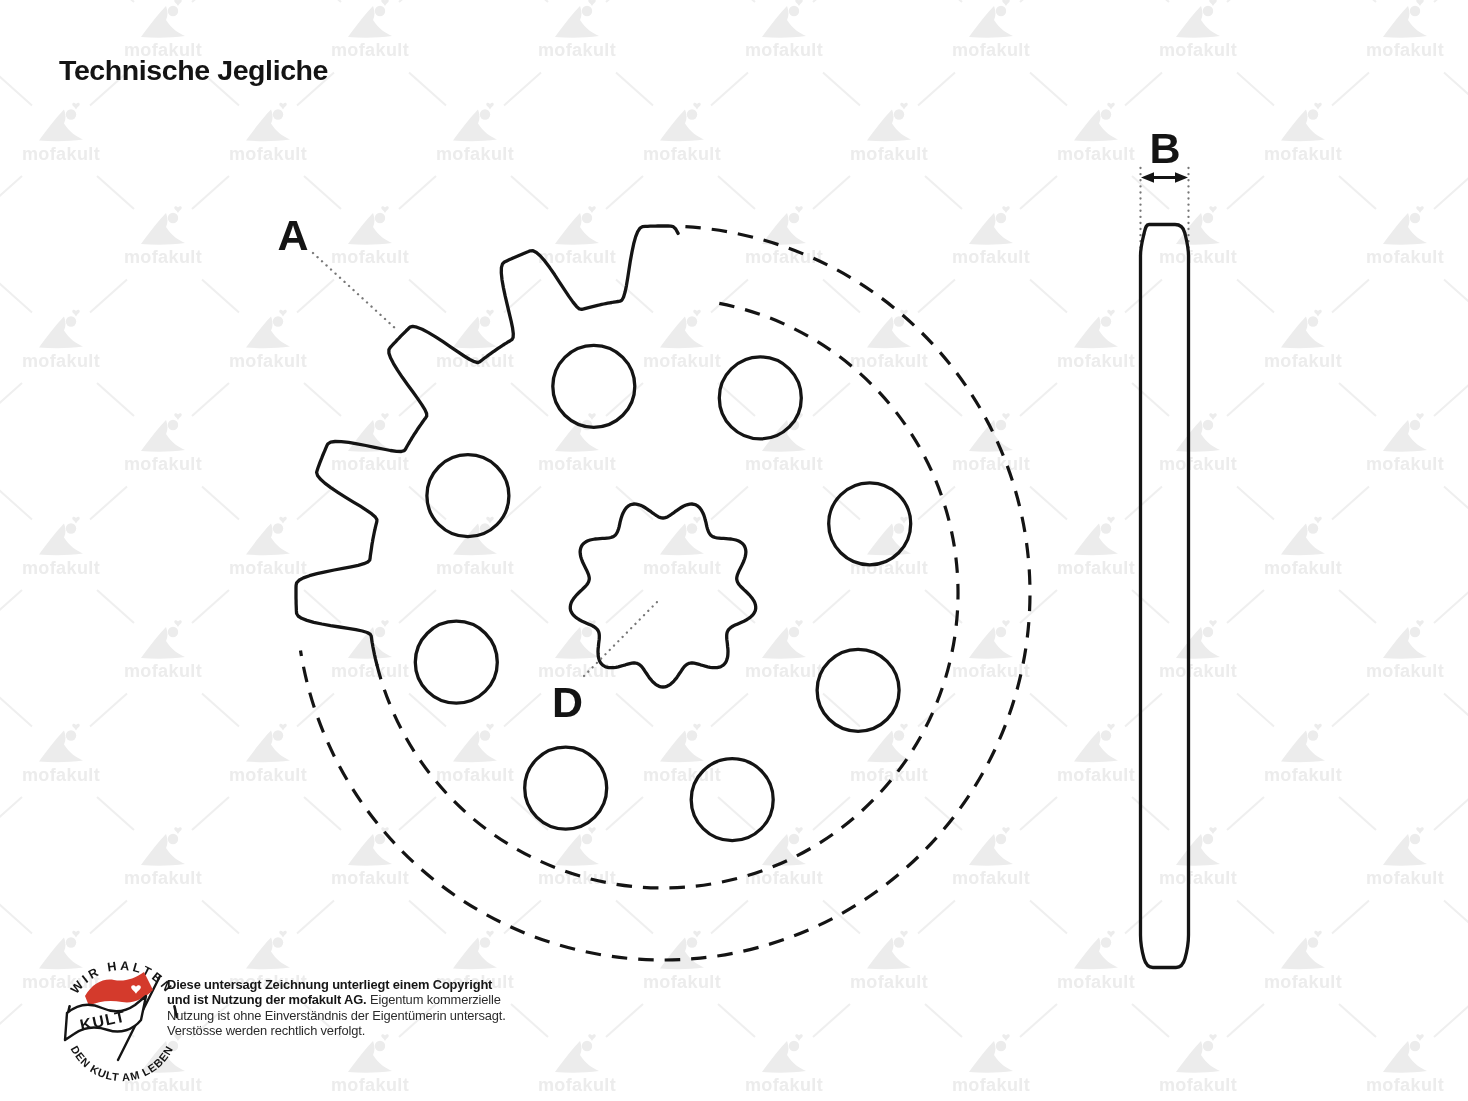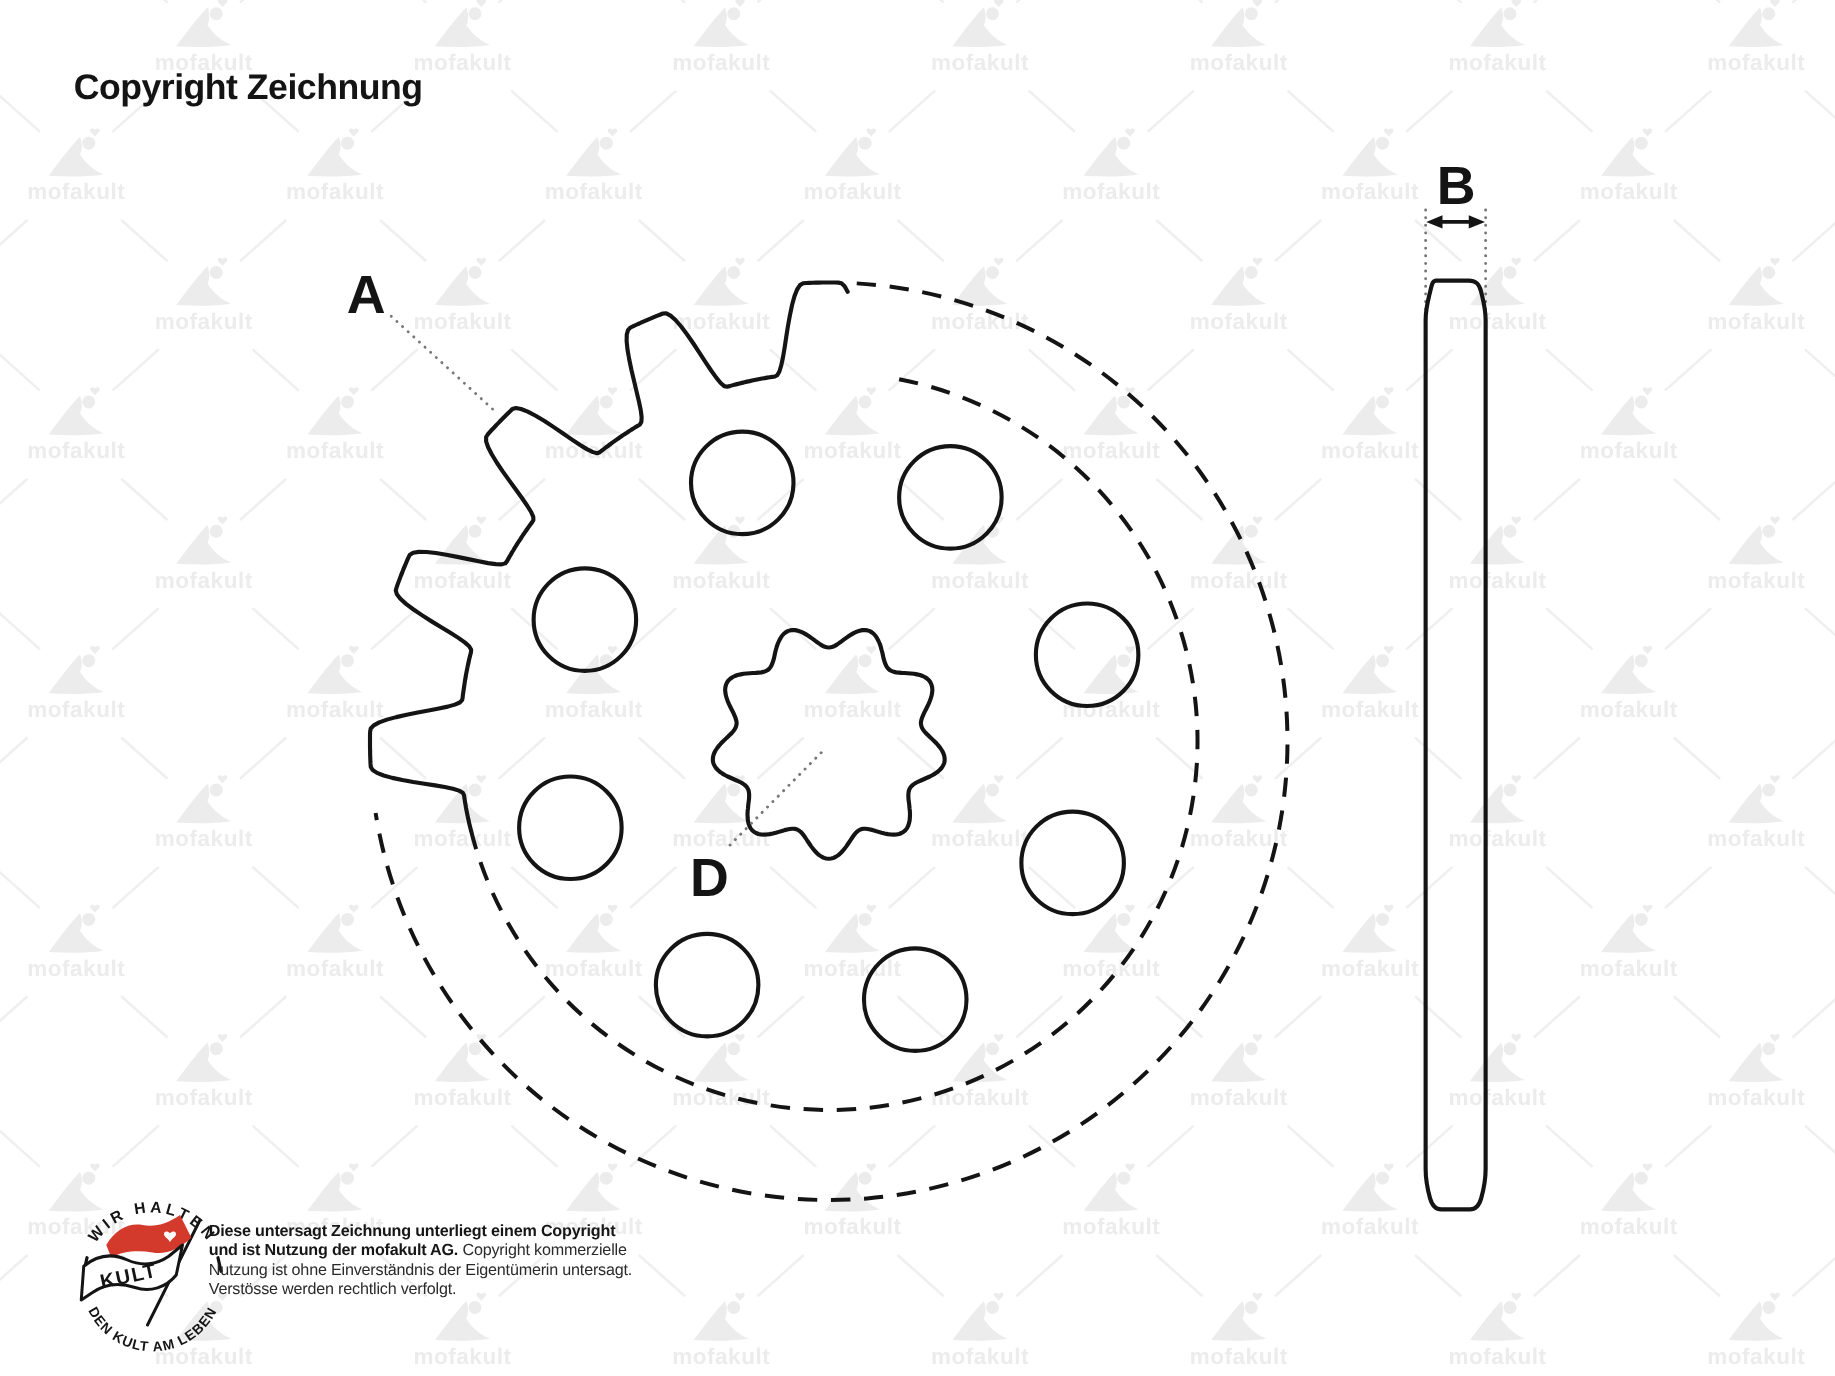--- a/index.html
+++ b/index.html
@@ -1031,21 +1031,21 @@
       V 256
       C 1140.5,247 1142.4,240.5 1144.2,233
       C 1145.5,227.5 1146,224.5 1149,224.5 Z"></path>
   </g>
 
   <text class="dlabel" x="293" y="250" text-anchor="middle">A</text>
   <text class="dlabel" x="1165" y="163" text-anchor="middle">B</text>
   <text class="dlabel" x="552" y="717">D</text>
 </svg>
 
-<div class="page-title">Copyright Zeichnung</div>
+<div class="page-title">Technische Jegliche</div>
 
 <svg class="badge" width="134" height="134" viewBox="0 0 134 134">
   <defs>
     <path id="arcTop" d="M 16.3,42.9 A 54,54 0 0 1 115.7,42.9"></path>
     <path id="arcBot" d="M 13.9,87.2 A 57,57 0 0 0 118.1,87.2"></path>
   </defs>
   <text class="badge-arc-top" text-anchor="middle">
     <textPath href="#arcTop" startOffset="50%">WIR HALTEN</textPath>
   </text>
   <text class="badge-arc-bot" text-anchor="middle">
@@ -1061,16 +1061,16 @@
     M 0,3.2 C -1.4,0.6 -4.2,-0.4 -4.2,-2.4 C -4.2,-4.4 -1.8,-4.8 0,-2.9
     C 1.8,-4.8 4.2,-4.4 4.2,-2.4 C 4.2,-0.4 1.4,0.6 0,3.2 Z"></path>
   <path class="badge-outline" d="
     M 11,53 C 23,43 35,43 46,48 C 57,53 69,52 79,45 L 90,36
     L 85,60 C 77,70 64,74 52,70 C 40,66 28,67 18,74 L 9,80 Z"></path>
   <text class="badge-kult" transform="translate(48,66) rotate(-12)" text-anchor="middle">KULT</text>
 </svg>
 
 <div class="copy">
   <div><b>Diese untersagt Zeichnung unterliegt einem Copyright</b></div>
-  <div><b>und ist Nutzung der mofakult AG.</b> <span>Copyright kommerzielle</span></div>
+  <div><b>und ist Nutzung der mofakult AG.</b> <span>Eigentum kommerzielle</span></div>
   <div><span>Nutzung ist ohne Einverständnis der Eigentümerin untersagt.</span></div>
   <div><span>Verstösse werden rechtlich verfolgt.</span></div>
 </div>
 
 </body></html>

